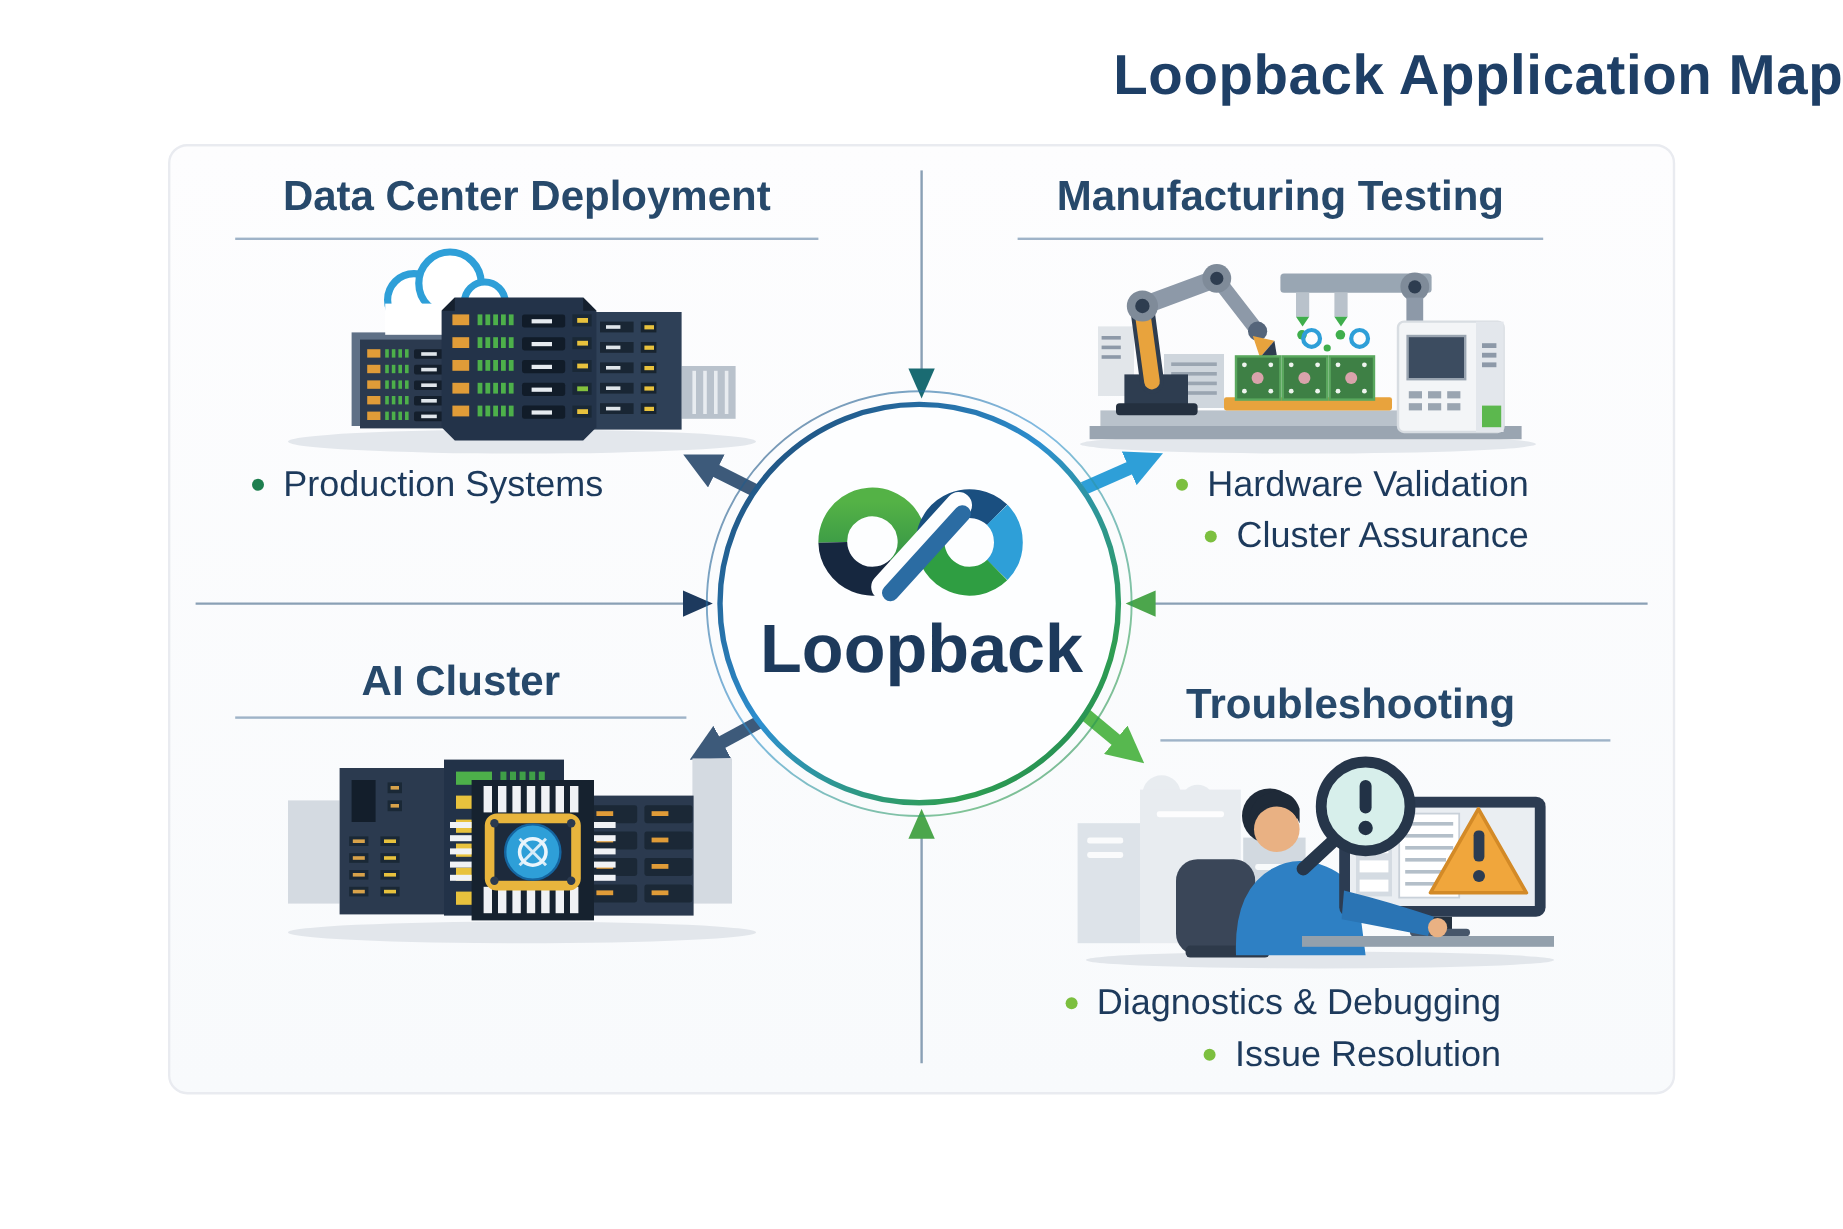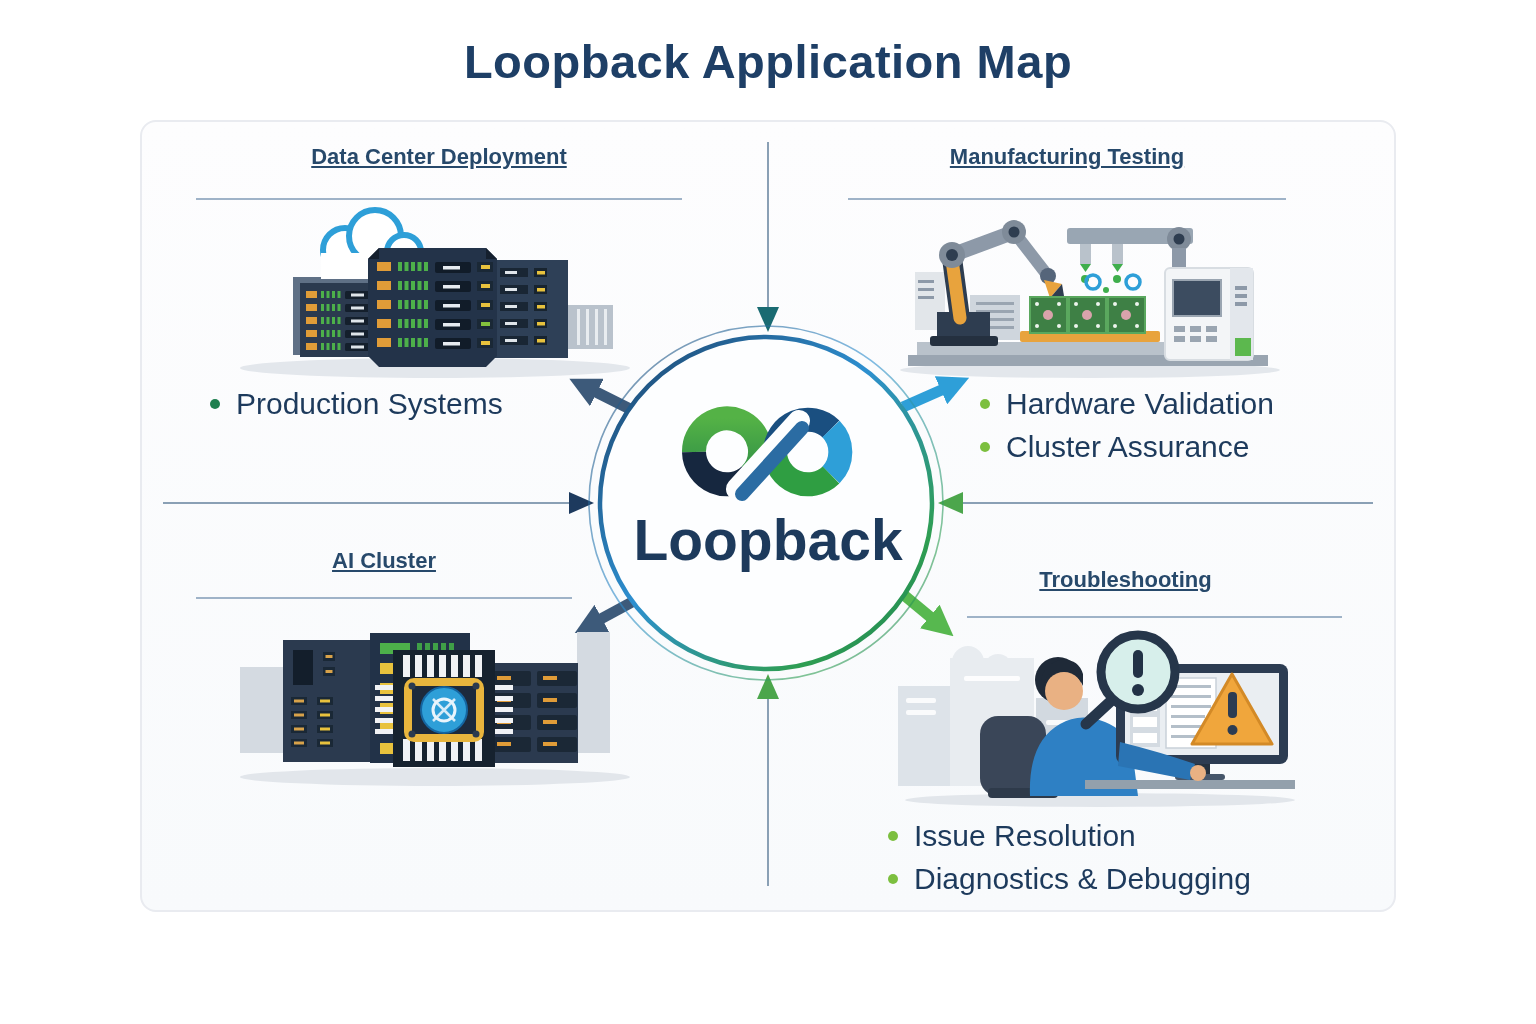--- a/index.html
+++ b/index.html
@@ -1,36 +1,36 @@
 <!DOCTYPE html>
 <html style="--title-navy: #1e3f66; --header-navy: #27496b; --text-navy: #1d3a5c; --accent-blue: #2e9fd8; --accent-green: #4ca64c; --bullet-green-dark: #1e7f4f; --bullet-green-light: #7cbf3f; --arrow-slate: #3d5a7a; --arrow-teal: #1a6b72; --divider-gray: #8aa0b5; --underline-gray: #9fb3c8;"><head>
 <meta charset="utf-8">
 <style>
   * { margin:0; padding:0; box-sizing:border-box; }
   html,body { width:1536px; height:1024px; background:#ffffff;
     font-family:"Liberation Sans", sans-serif; }
   .canvas { position:absolute; left:0; top:0; width:1536px; height:1024px; overflow:hidden; }
 
-  .page-title { position:absolute; top:34px; left:0; width:1536px; text-align:center;
+  .page-title { position:absolute; top:34px; left:0; width:1536px; text-align:right;
     font-size:47px; font-weight:700; color:var(--title-navy,#1e3f66); letter-spacing:.5px; }
 
   .card { position:absolute; left:140px; top:120px; width:1256px; height:792px;
     border:2px solid #e9ebf0; border-radius:16px;
     background:linear-gradient(180deg,#fdfdfe 0%, #f8fafc 100%); }
 
   .connectors { position:absolute; left:0; top:0; pointer-events:none; }
 
   .quad { position:absolute; }
-  .qhead { position:absolute; text-align:center; font-size:22px; font-weight:700;
-    color:var(--header-navy,#27496b); white-space:nowrap;text-decoration:underline; }
+  .qhead { position:absolute; text-align:center; font-size:35px; font-weight:700;
+    color:var(--header-navy,#27496b); white-space:nowrap; }
   .underline { position:absolute; height:2px; background:var(--underline-gray,#9fb3c8); }
   .illus { position:absolute; }
   .bullets { position:absolute; list-style:none; }
   .bullets li { display:flex; align-items:center; height:43px;
-    font-size:30px; color:var(--text-navy,#1d3a5c); white-space:nowrap; }
+    font-size:30px; color:var(--text-navy,#1d3a5c); white-space:nowrap;justify-content:flex-end; }
   .dot { width:10px; height:10px; border-radius:50%; margin-right:16px; flex:0 0 auto; }
   .dot-dark  { background:var(--bullet-green-dark,#1e7f4f); }
   .dot-light { background:var(--bullet-green-light,#7cbf3f); }
 
   .logo-text { font-family:"Liberation Sans",sans-serif; font-size:57px; font-weight:700;
     fill:var(--text-navy,#1d3a5c); }
 </style>
 </head>
 <body>
 
@@ -550,22 +550,22 @@
         <line x1="232" y1="76" x2="206" y2="100" stroke="#26364a" stroke-width="11" stroke-linecap="round"></line>
         <circle cx="258" cy="48" r="37" fill="#d7efeb" stroke="#26364a" stroke-width="9"></circle>
         <rect x="253" y="26" width="10" height="28" rx="5" fill="#223246"></rect>
         <circle cx="258" cy="66" r="6" fill="#223246"></circle>
       </g>
     </svg>
 
     <ul class="bullets" style="left:120px;top:292px">
       <li>
           <span class="dot dot-light"></span>
-          <span>Issue Resolution</span>
+          <span>Diagnostics &amp; Debugging</span>
         </li>
       <li>
           <span class="dot dot-light"></span>
-          <span>Diagnostics &amp; Debugging</span>
+          <span>Issue Resolution</span>
         </li>
     </ul>
   </section>
 
 </div>
 
 </body></html>

